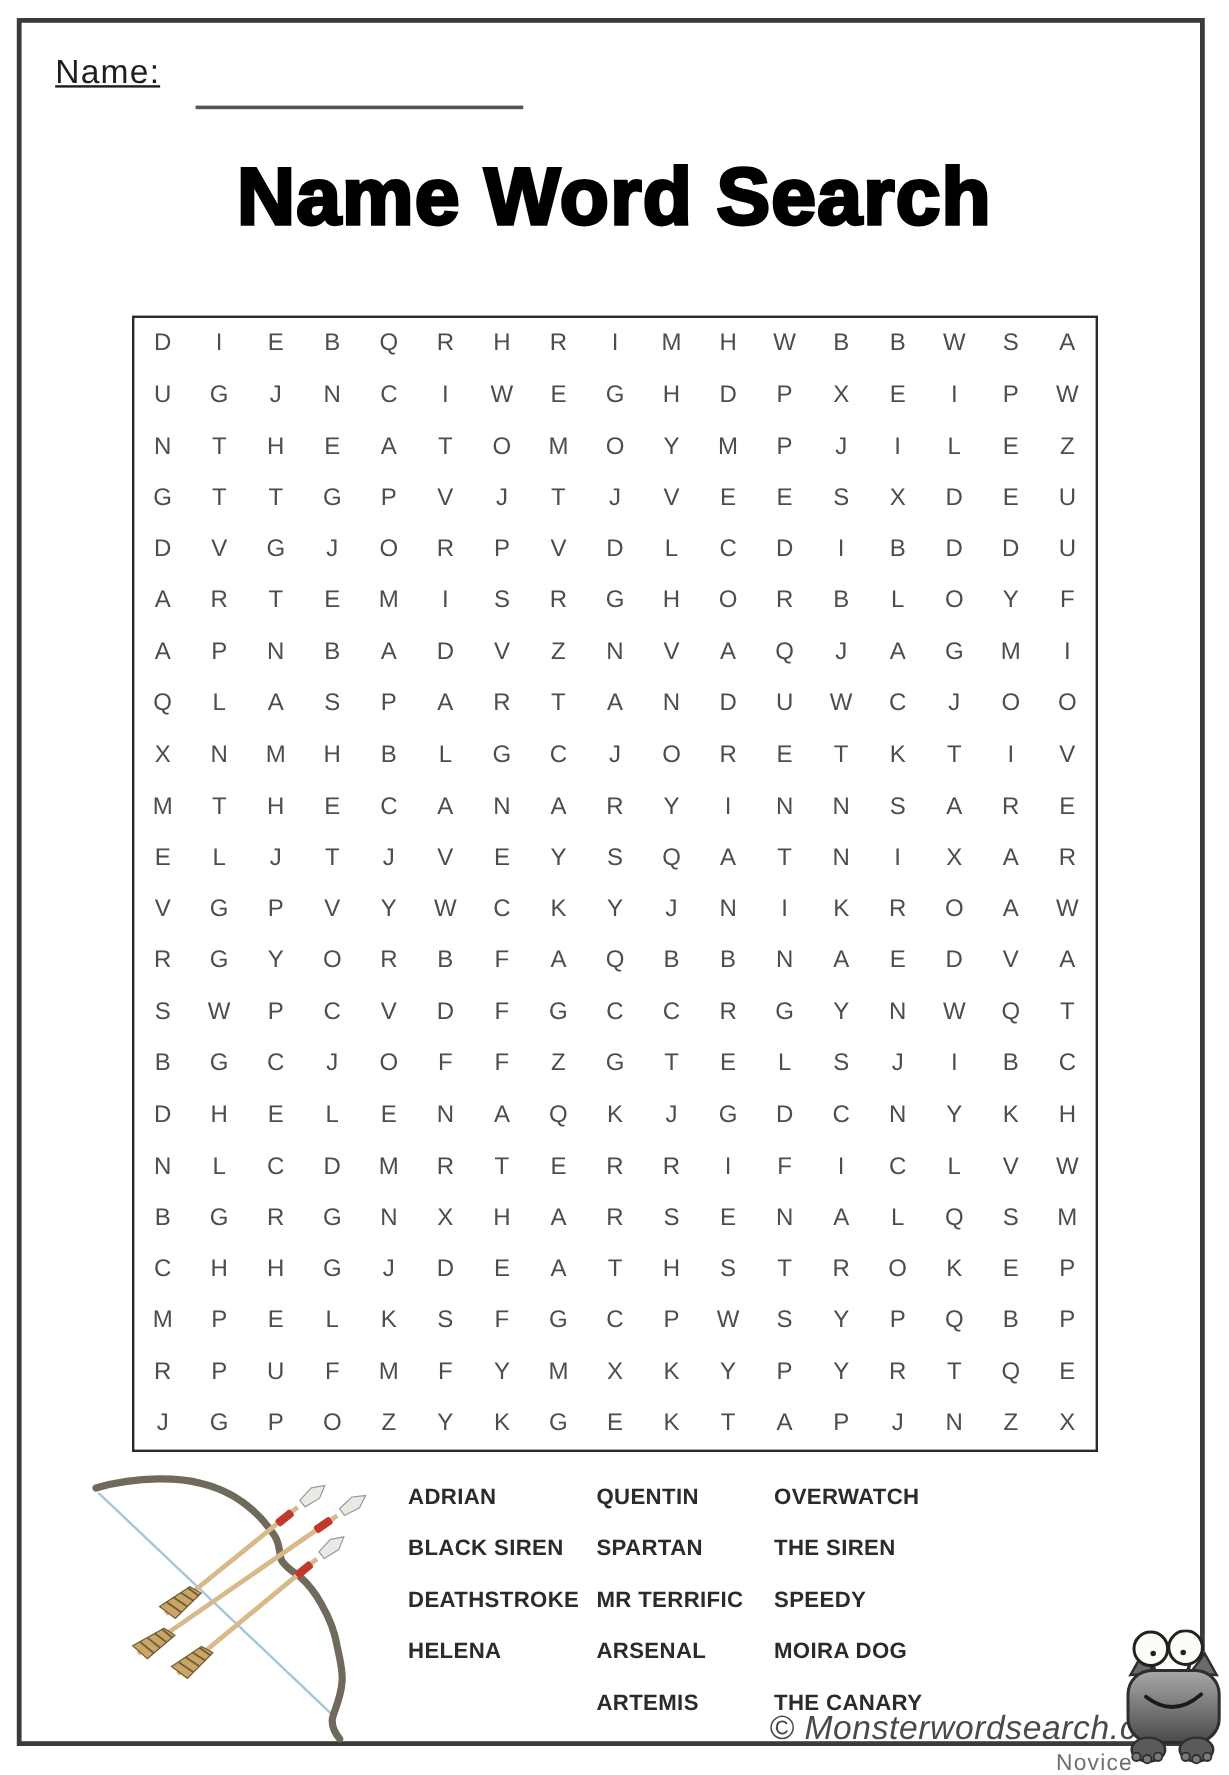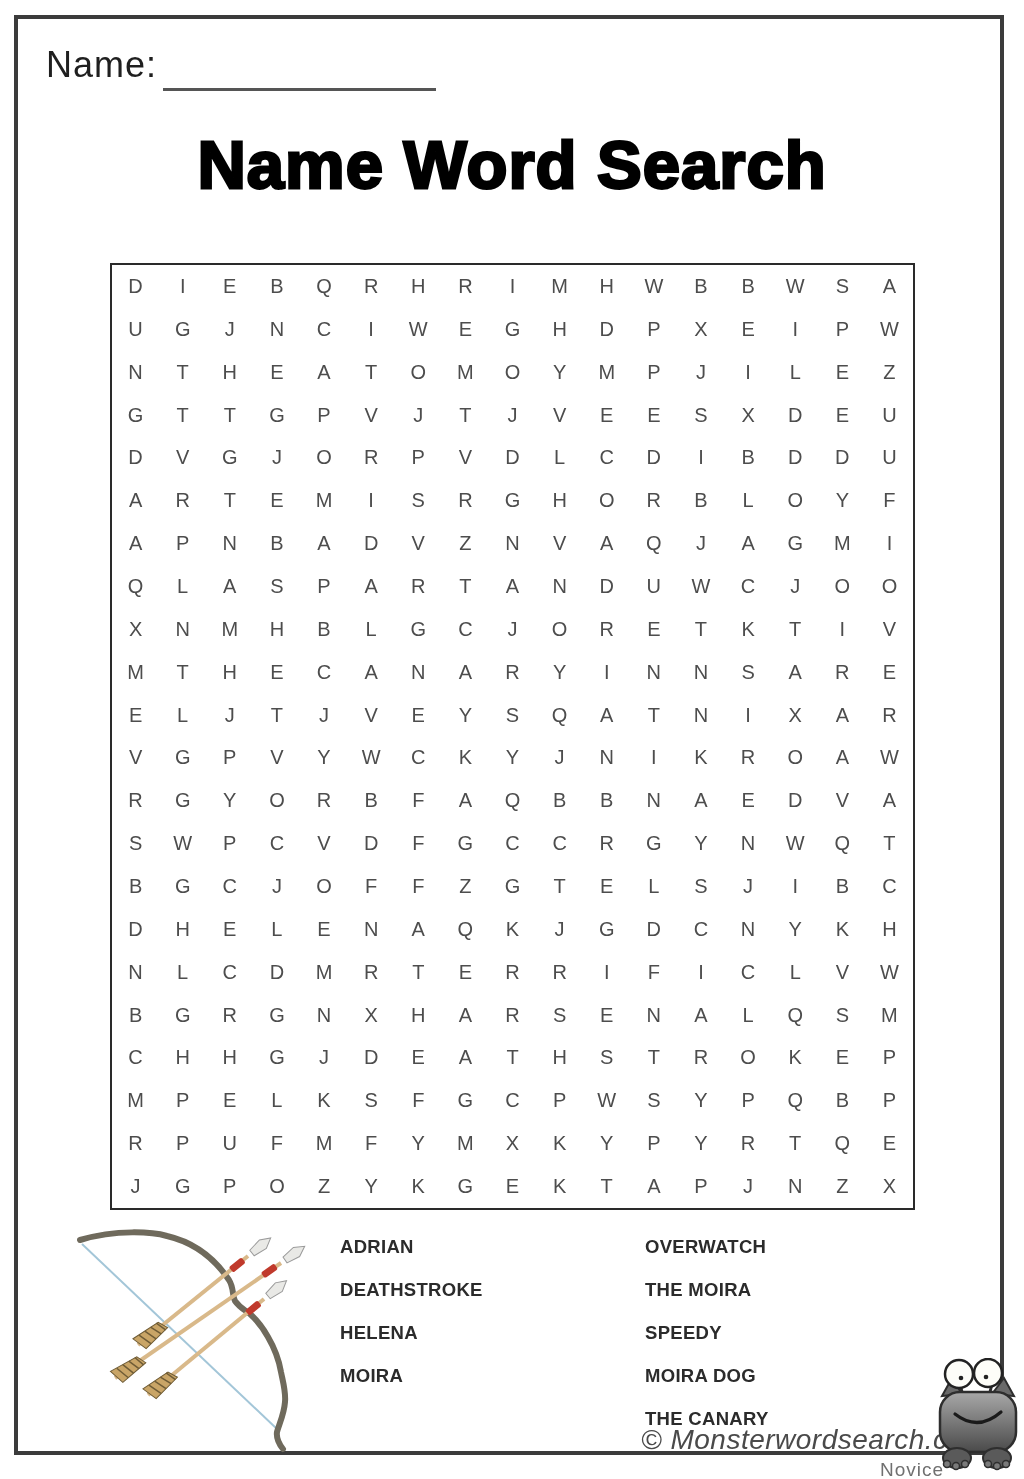--- a/index.html
+++ b/index.html
@@ -6,22 +6,22 @@
     --frame:#3b3b3b; --grid-border:#2a2a2a; --letter:#4d4d4d; --word:#2b2b2b;
     --credit:#4a4a4a; --novice:#707070; --bow:#6f6a5c; --string:#a3c6d8;
     --shaft:#d9b98a; --fletch:#c9a567; --hatch:#6f5c36; --band:#c0392b;
     --head:#e9e9e6; --mascot-body-light:#a8a8a8; --mascot-body-dark:#4a4a4a;
   }
   html,body{margin:0;padding:0;background:#ffffff;}
   .page{position:relative;width:1024px;height:1479px;background:#fff;
         font-family:"Liberation Sans",sans-serif;overflow:hidden;}
   .frame{position:absolute;left:14px;top:15px;width:990px;height:1440px;
          border:4px solid var(--frame);box-sizing:border-box;}
-  .name-label{position:absolute;left:46px;top:44px;font-size:36px;color:#1f1f1f;
-              letter-spacing:1px;}
+  .name-label{position:absolute;left:46px;top:44px;font-size:28px;color:#1f1f1f;
+              letter-spacing:1px;text-decoration:underline;}
   .name-line{position:absolute;left:163px;top:50px;width:273px;height:38px;
              border-bottom:3px solid #555;}
   .page-title{position:absolute;left:0;top:126px;width:100%;text-align:center;
               font-size:67px;font-weight:bold;color:#000;letter-spacing:1px;
               -webkit-text-stroke:2.8px #000;}
   .grid-box{position:absolute;left:110px;top:263px;width:805px;height:947px;
             border:2px solid var(--grid-border);box-sizing:border-box;
             display:grid;grid-template-columns:repeat(17,1fr);
             grid-template-rows:repeat(22,1fr);}
   .cell{display:flex;align-items:center;justify-content:center;
@@ -421,27 +421,34 @@
       <span class="cell">A</span>
       <span class="cell">P</span>
       <span class="cell">J</span>
       <span class="cell">N</span>
       <span class="cell">Z</span>
       <span class="cell">X</span>
     </div>
 
   <div class="word-col word-col-0">
       <div class="word">ADRIAN</div>
+      <div class="word">BLACK SIREN</div>
       <div class="word">DEATHSTROKE</div>
       <div class="word">HELENA</div>
-      <div class="word">MOIRA</div>
+    </div>
+  <div class="word-col word-col-1">
+      <div class="word">QUENTIN</div>
+      <div class="word">SPARTAN</div>
+      <div class="word">MR TERRIFIC</div>
+      <div class="word">ARSENAL</div>
+      <div class="word">ARTEMIS</div>
     </div>
   <div class="word-col word-col-2">
       <div class="word">OVERWATCH</div>
-      <div class="word">THE MOIRA</div>
+      <div class="word">THE SIREN</div>
       <div class="word">SPEEDY</div>
       <div class="word">MOIRA DOG</div>
       <div class="word">THE CANARY</div>
     </div>
 
   <svg class="bow-art" width="280" height="232" viewBox="0 0 280 232">
 
     <line x1="27" y1="16" x2="222" y2="201" style="stroke:var(--string);stroke-width:2"></line>
 
     <path d="M25,12 C62,1 98,4 112,8 C142,15 162,34 174,52 C179,60 177,67 180,73

